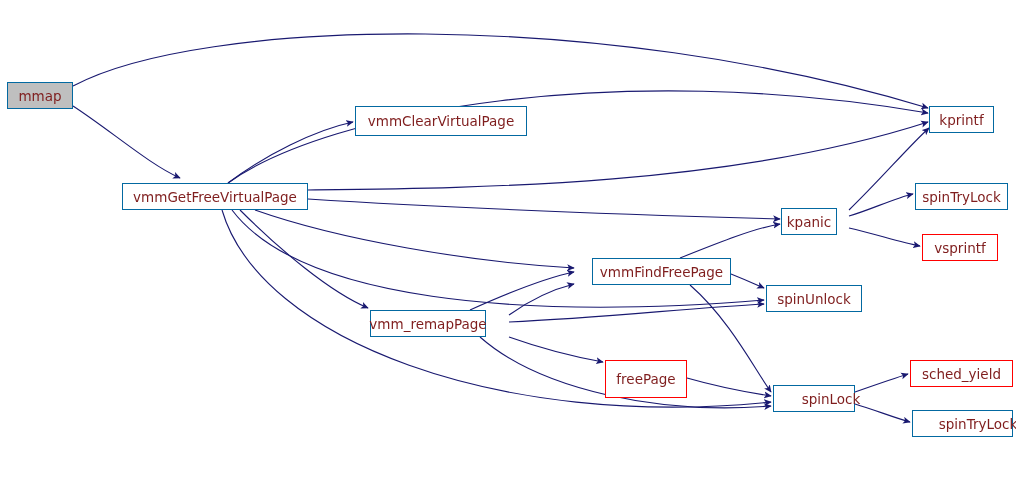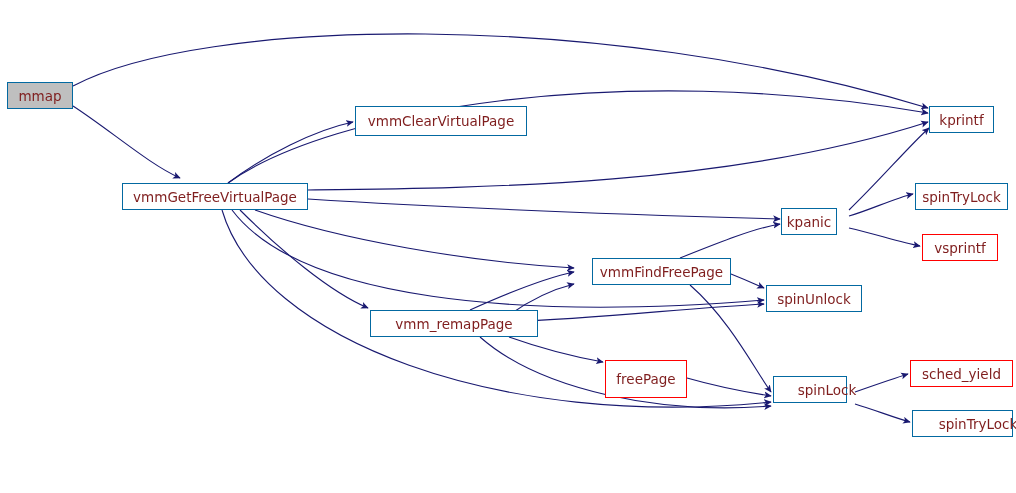--- a/index.html
+++ b/index.html
@@ -68,29 +68,29 @@
       </div>
       <div class="node red" style="left: 922px; top: 234px; width: 76px; height: 27px;">
         <span>vsprintf</span>
       </div>
       <div class="node" style="left: 592px; top: 258px; width: 139px; height: 27px;">
         <span>vmmFindFreePage</span>
       </div>
       <div class="node" style="left: 766px; top: 285px; width: 96px; height: 27px;">
         <span>spinUnlock</span>
       </div>
-      <div class="node" style="left: 370px; top: 310px; width: 168px; height: 27px;">
+      <div class="node" style="left: 370px; top: 310px; width: 116px; height: 27px;">
         <span>vmm_remapPage</span>
       </div>
       <div class="node red" style="left: 605px; top: 360px; width: 82px; height: 38px;">
         <span>freePage</span>
       </div>
       <div class="node red" style="left: 910px; top: 360px; width: 103px; height: 27px;">
         <span>sched_yield</span>
       </div>
-      <div class="node" style="left: 773px; top: 376px; width: 74px; height: 27px; padding-left: 34px;">
+      <div class="node" style="left: 773px; top: 385px; width: 82px; height: 27px; padding-left: 34px;">
         <span>spinLock</span>
       </div>
       <div class="node" style="left: 912px; top: 410px; width: 101px; height: 27px; padding-left: 31px;">
         <span>spinTryLock</span>
       </div>
     </div>
 </div>
 
 </body></html>

